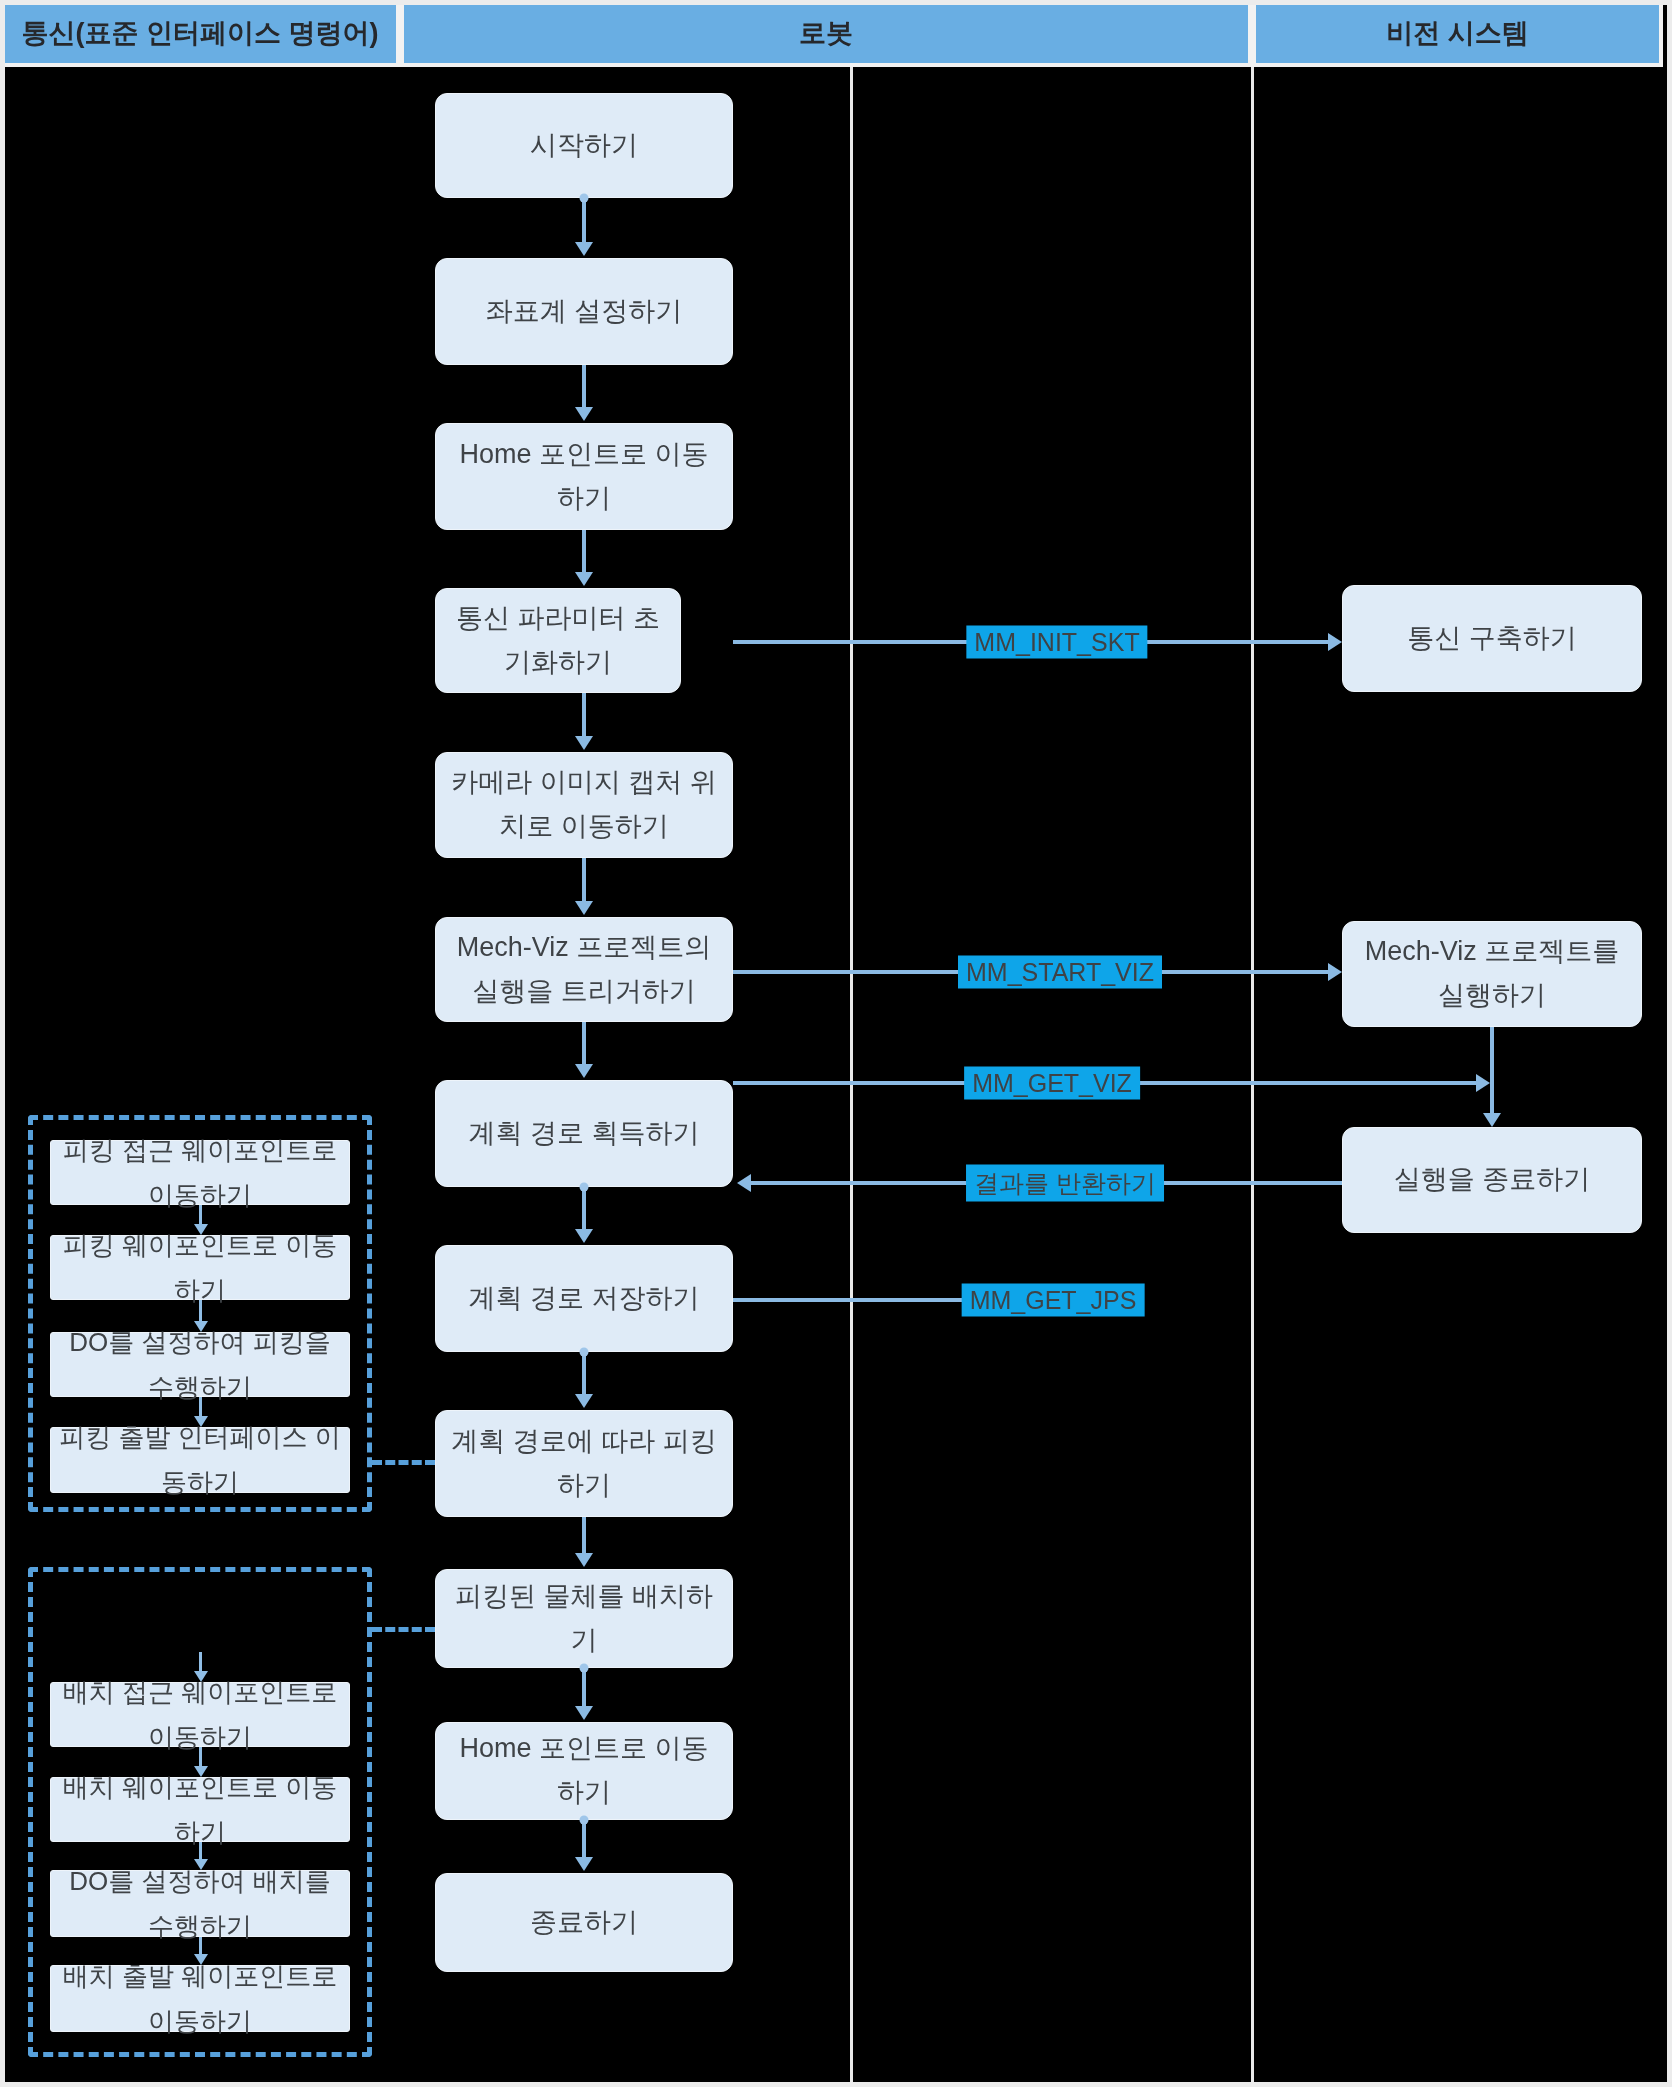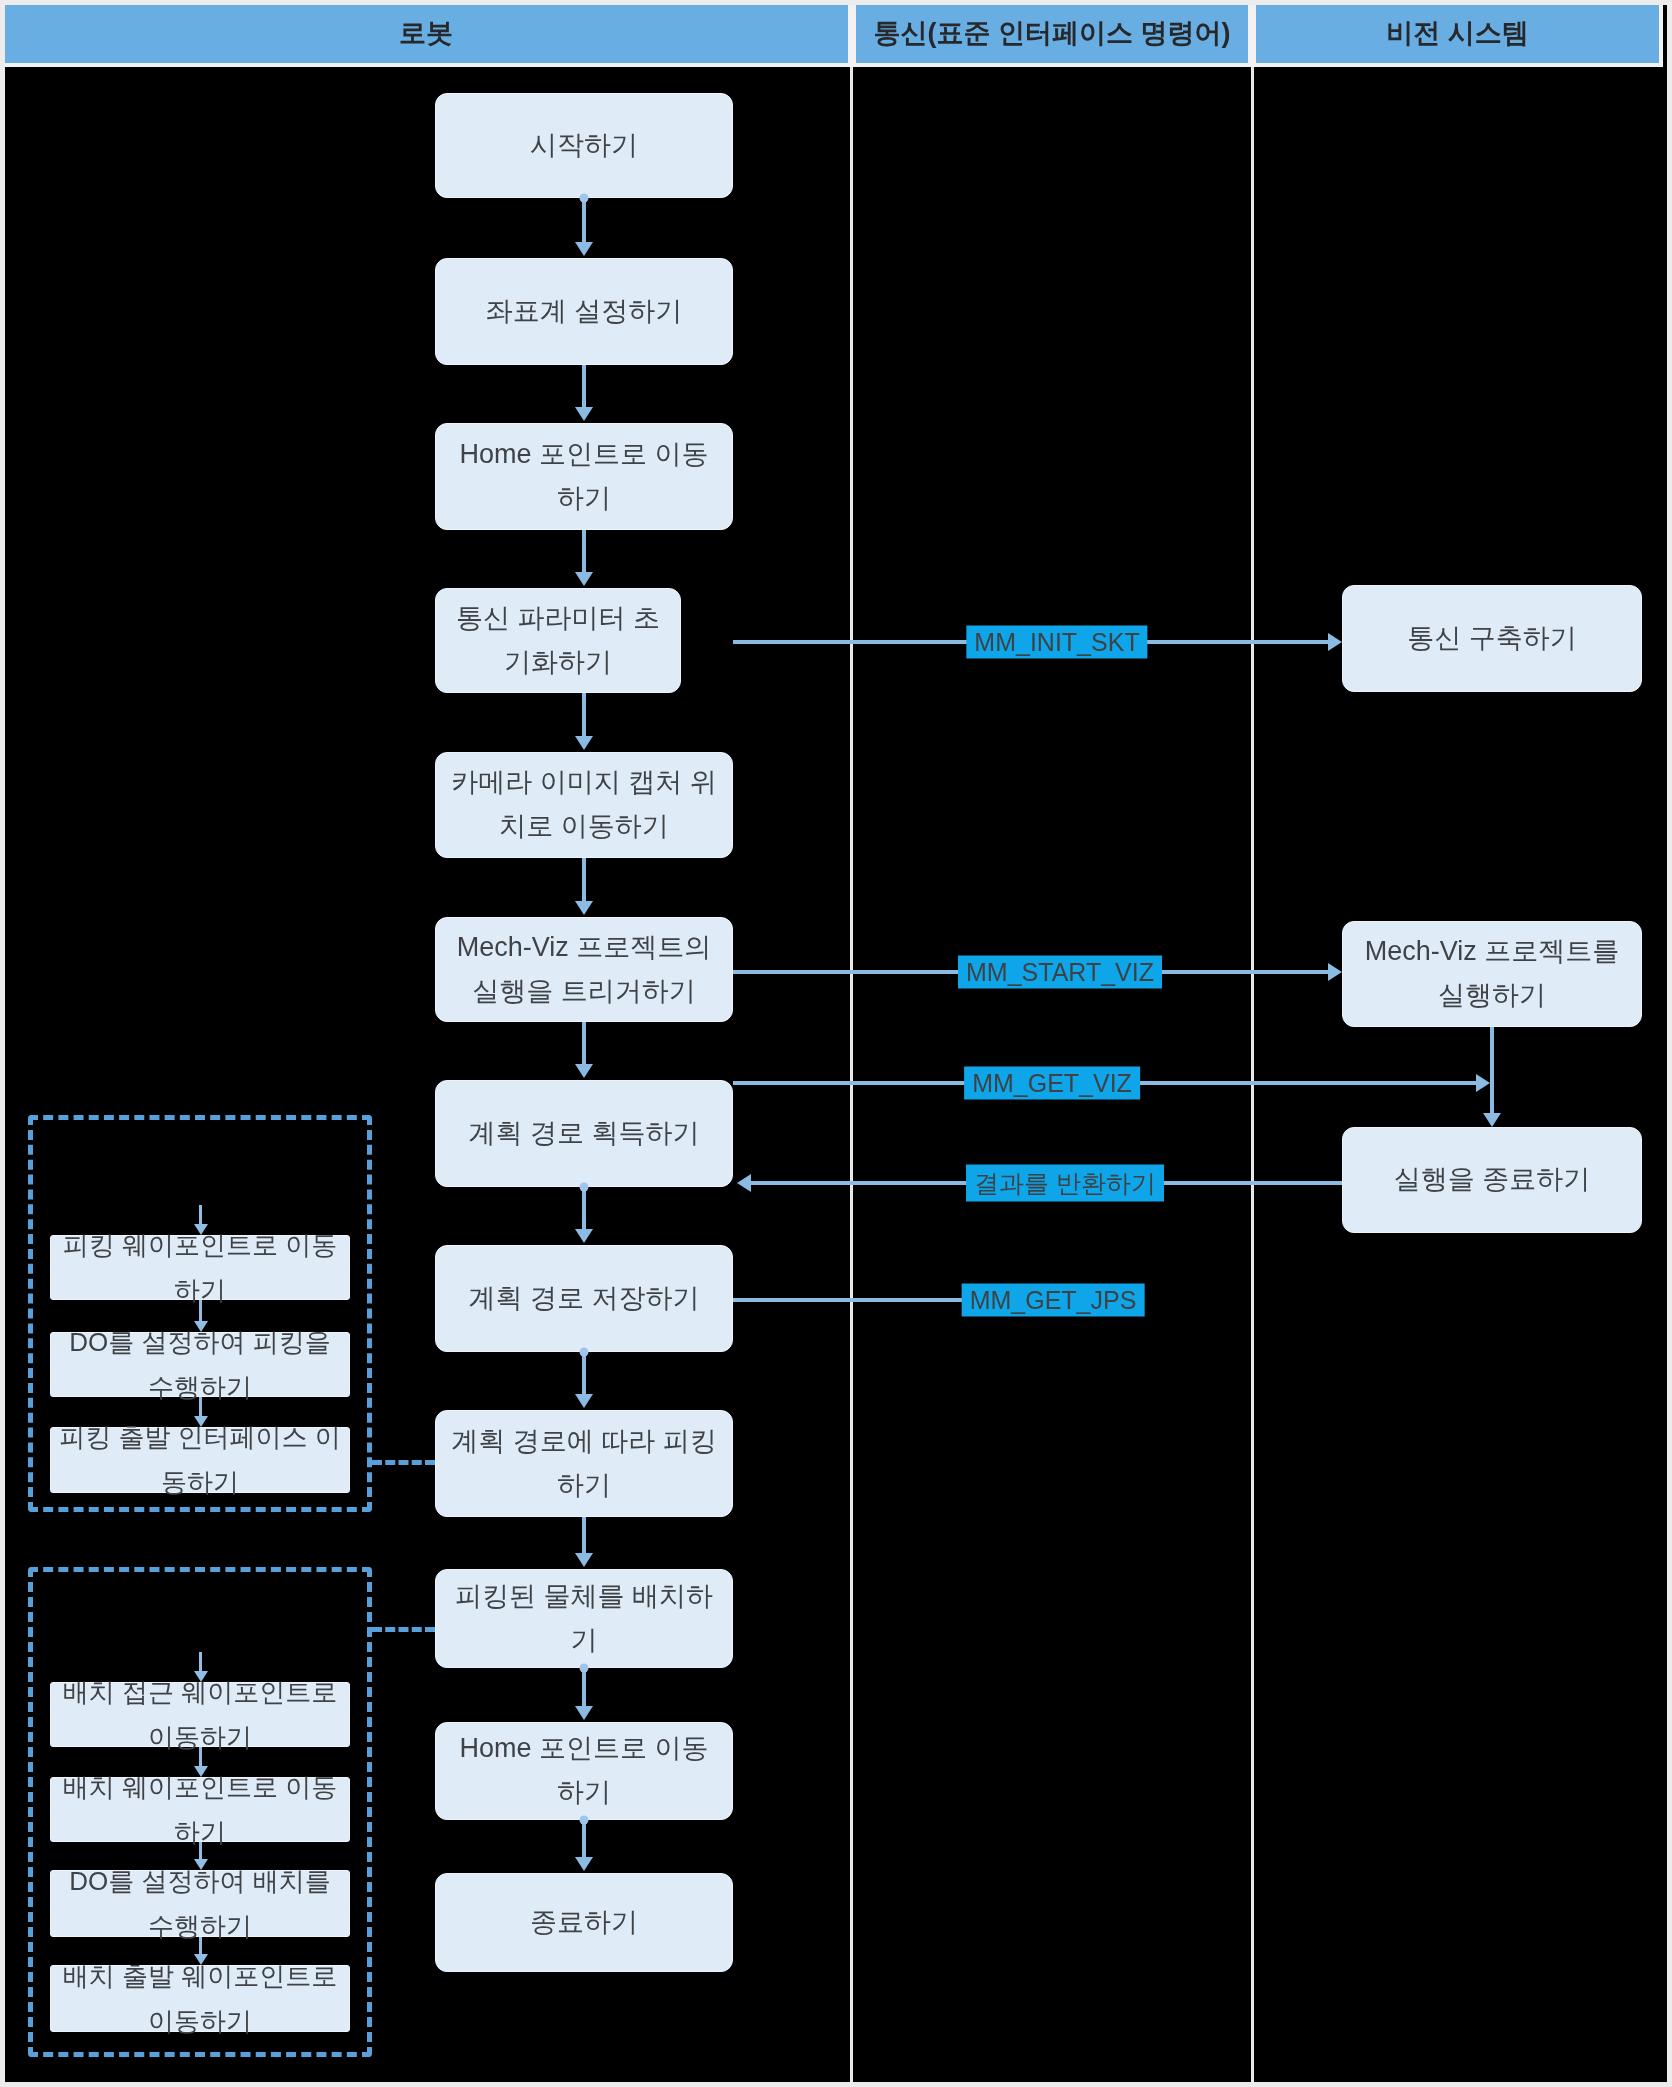--- a/index.html
+++ b/index.html
@@ -43,22 +43,22 @@
   
   .dgroup{position:absolute;border:5px dashed #57A0DB;border-radius:4px;box-sizing:border-box;}
   .dconn{position:absolute;height:0;border-top:5px dashed #57A0DB;}
 </style>
 </head>
 <body>
 
 <div id="canvas">
 
   <div class="header">
+    <div class="hcell hc2">통신(표준 인터페이스 명령어)</div>
     <div class="hcell hc1">로봇</div>
-    <div class="hcell hc2">통신(표준 인터페이스 명령어)</div>
     <div class="hcell hc3">비전 시스템</div>
   </div>
 
   <div class="vdivider" style="left:850px;"></div>
   <div class="vdivider" style="left:1251px;"></div>
 
   <div class="box" style="left:435px;top:93px;width:298px;height:105px">시작하기</div>
   <div class="box" style="left:435px;top:258px;width:298px;height:107px">좌표계 설정하기</div>
   <div class="box" style="left:435px;top:423px;width:298px;height:107px">Home 포인트로 이동하기</div>
   <div class="box" style="left:435px;top:588px;width:246px;height:105px">통신 파라미터 초기화하기</div>
@@ -104,20 +104,21 @@
   <div class="hline head-right" style="left:733px;top:1081px;width:743px"></div>
   <div class="edge-label" style="left:1052px;top:1083px">MM_GET_VIZ</div>
 
   <div class="hline head-left" style="left:751px;top:1181px;width:591px"></div>
   <div class="edge-label" style="left:1065px;top:1183px">결과를 반환하기</div>
 
   <div class="hline" style="left:733px;top:1298px;width:407px"></div>
   <div class="edge-label" style="left:1053px;top:1300px">MM_GET_JPS</div>
 
   <div class="dgroup" style="left:28px;top:1115px;width:344px;height:397px"></div>
+  <div class="gbox" style="left:50px;top:1140px;width:300px;height:65px">피킹 접근 웨이포인트로 이동하기</div>
   <div class="gbox" style="left:50px;top:1235px;width:300px;height:65px">피킹 웨이포인트로 이동하기</div>
   <div class="gbox" style="left:50px;top:1332px;width:300px;height:65px">DO를 설정하여 피킹을 수행하기</div>
   <div class="gbox" style="left:50px;top:1427px;width:300px;height:66px">피킹 출발 인터페이스 이동하기</div>
   <div class="varrow-sm" style="left:199px;top:1205px;height:19px"></div>
   <div class="varrow-sm" style="left:199px;top:1300px;height:21px"></div>
   <div class="varrow-sm" style="left:199px;top:1397px;height:19px"></div>
   <div class="dconn" style="left:372px;top:1460px;width:63px"></div>
 
   <div class="dgroup" style="left:28px;top:1567px;width:344px;height:490px"></div>
   <div class="gbox" style="left:50px;top:1682px;width:300px;height:65px">배치 접근 웨이포인트로 이동하기</div>

